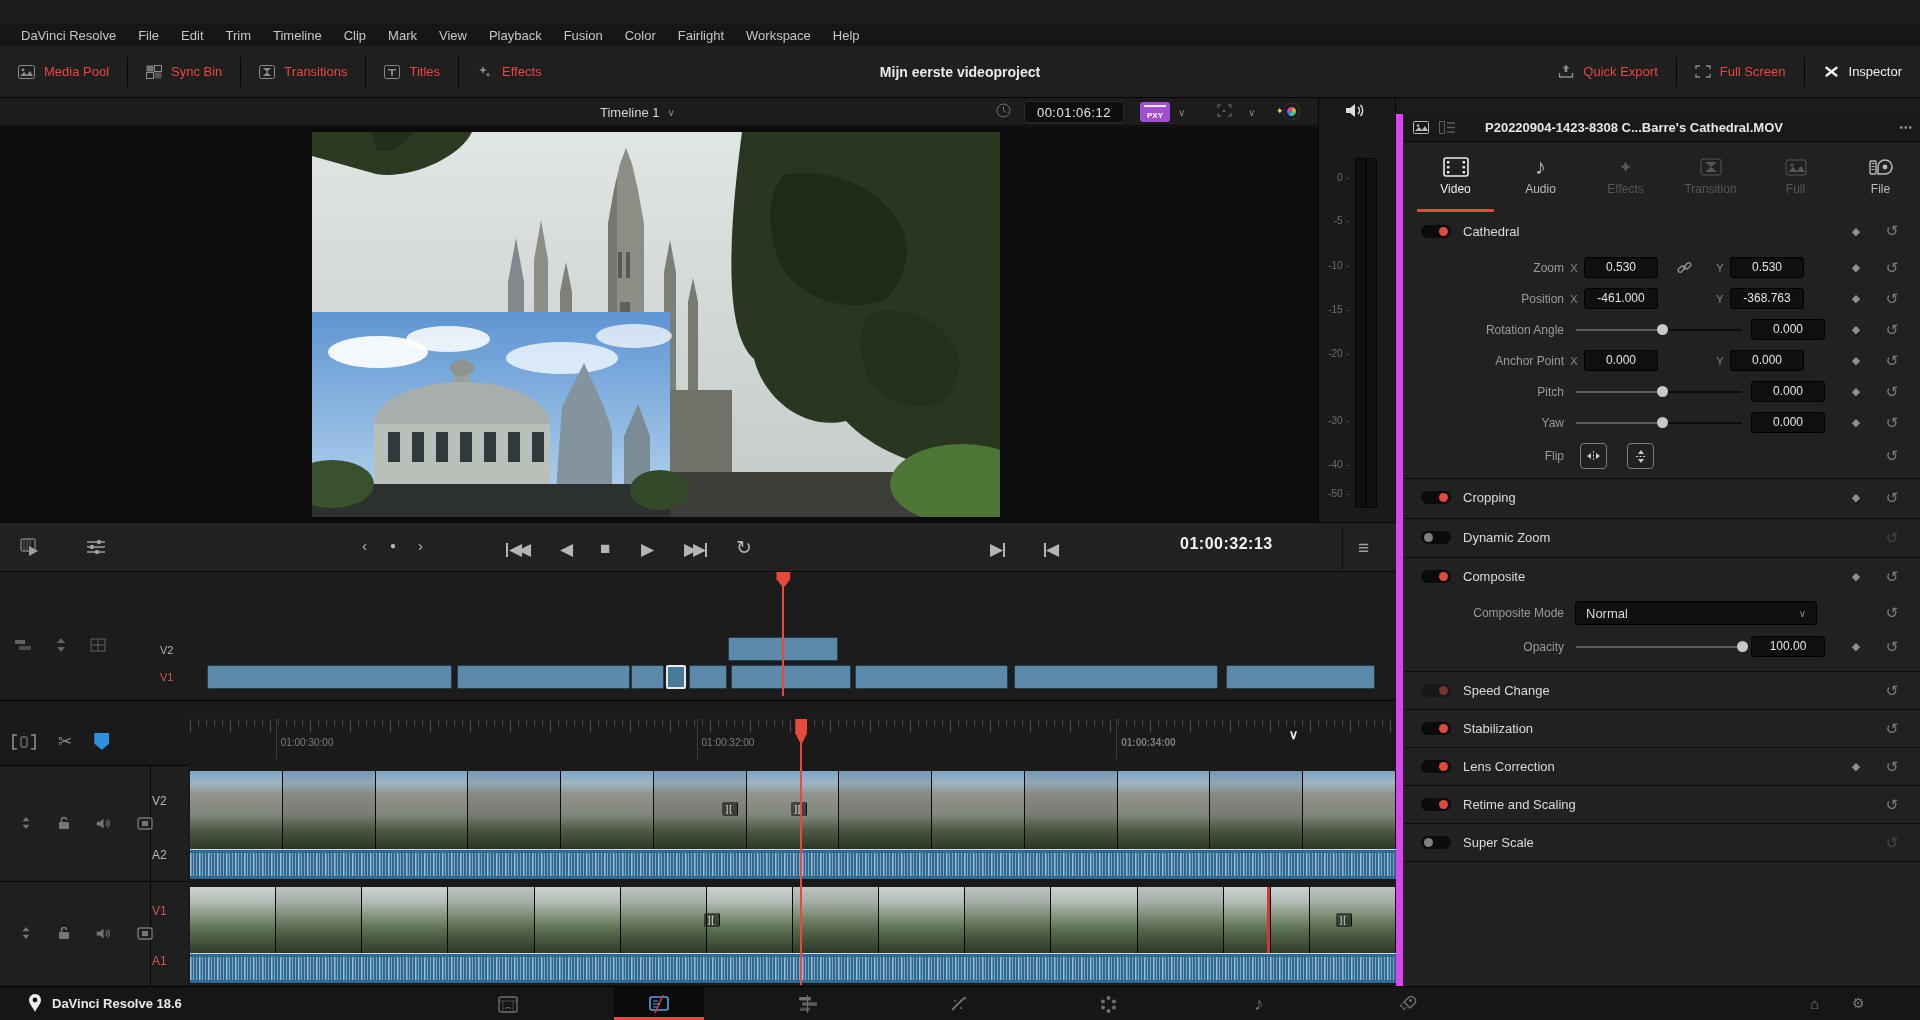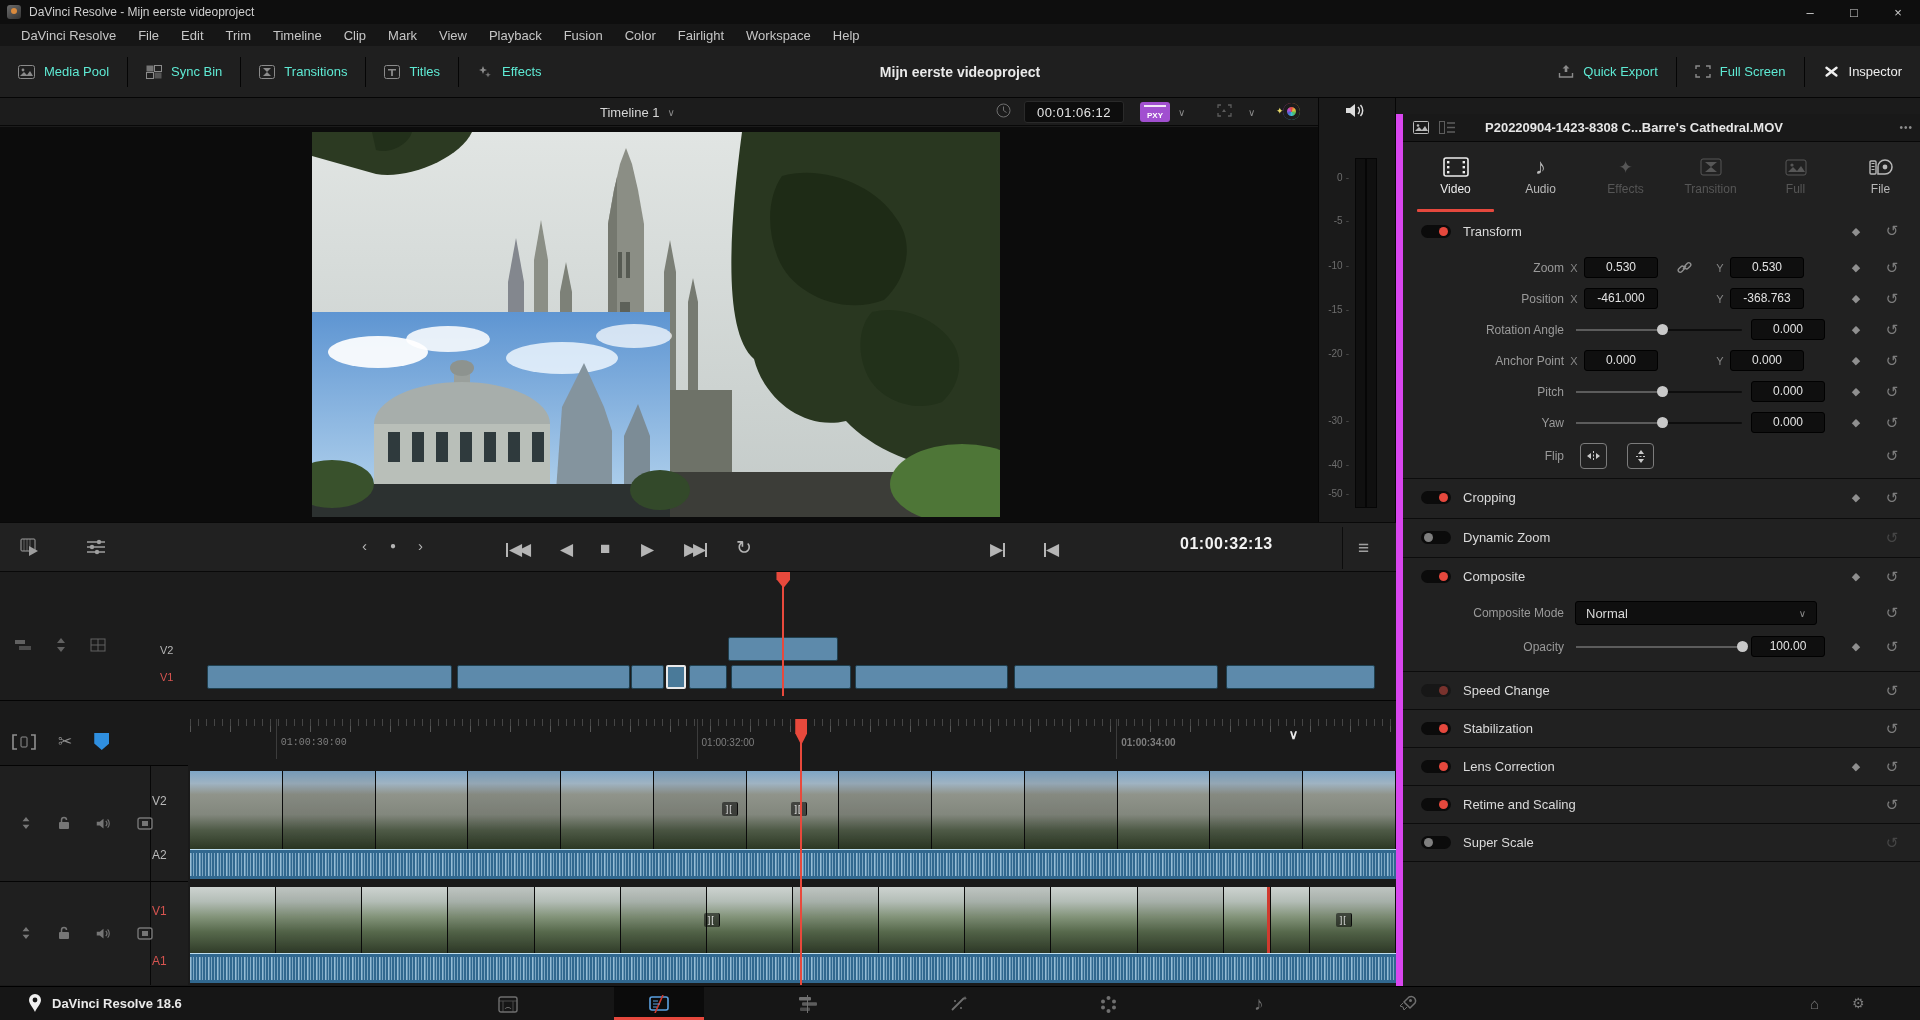--- a/index.html
+++ b/index.html
@@ -12,21 +12,21 @@
 #appicon{width:14px;height:14px;margin:0 8px 0 7px;border-radius:3px;background:linear-gradient(145deg,#6b6b6b,#333);position:relative}
 #appicon:after{content:"";position:absolute;left:4px;top:3px;width:6px;height:6px;border-radius:50%;background:#d98a3d}
 #wtitle{font-size:12px;color:#cfcfcf}
 .winbtn{width:44px;height:24px;display:inline-flex;align-items:center;justify-content:center;color:#cfcfcf;font-size:13px}
 #winctl{margin-left:auto;display:flex}
 
 #menubar{position:absolute;left:0;top:24px;width:1920px;height:22px;background:#161616;display:flex;align-items:center;padding-left:10px}
 .mitem{padding:0 11px;font-size:13px;color:#c6c6c6;height:22px;display:flex;align-items:center}
 
 #toolbar{position:absolute;left:0;top:46px;width:1920px;height:52px;background:#1f1f1f;border-bottom:1px solid #050505;display:flex;align-items:center}
-.tbtn{display:flex;align-items:center;gap:9px;padding:0 18px;font-size:13px;color:#5eead4;height:52px}
+.tbtn{display:flex;align-items:center;gap:9px;padding:0 18px;font-size:13px;color:#ef4444;height:52px}
 .tbtn svg{color:#8b8b8b}
 .tdiv{width:1px;height:30px;background:#050505}
 #ptitle{position:absolute;left:0;right:0;text-align:center;font-size:14px;font-weight:bold;color:#eaeaea;pointer-events:none}
 #tright{margin-left:auto;display:flex;align-items:center}
 .tbtn.active{color:#eee}.tbtn.active svg{color:#eee}
 
 #viewerbar{position:absolute;left:0;top:98px;width:1318px;height:28px;background:#1c1c1c;border-bottom:1px solid #080808}
 #tlsel{position:absolute;left:600px;top:0;height:28px;display:flex;align-items:center;gap:8px;font-size:13px;color:#d6d6d6}
 .chev{color:#8a8a8a;font-size:10px}
 #vclock{position:absolute;left:996px;top:5px;color:#6f6f6f}
@@ -142,29 +142,20 @@
 #pgactive{position:absolute;left:614px;top:0;width:90px;height:33px;background:#0b0b0b;border-bottom:3px solid #e5483d}
 .pgico.on{color:#5aa0e0}
 #pghome{position:absolute;left:1810px;top:8px;color:#7a7a7a;font-size:15px}
 #pggear{position:absolute;left:1852px;top:8px;color:#7a7a7a;font-size:14px}
 </style>
 </head>
 <body>
 
 <div id="app">
 
-  <div id="titlebar">
-    <div id="appicon"></div>
-    <span id="wtitle">DaVinci Resolve - Mijn eerste videoproject</span>
-    <div id="winctl">
-      <span class="winbtn">–</span>
-      <span class="winbtn">□</span>
-      <span class="winbtn">×</span>
-    </div>
-  </div>
 
   <div id="menubar">
       <div class="mitem">DaVinci Resolve</div>
       <div class="mitem">File</div>
       <div class="mitem">Edit</div>
       <div class="mitem">Trim</div>
       <div class="mitem">Timeline</div>
       <div class="mitem">Clip</div>
       <div class="mitem">Mark</div>
       <div class="mitem">View</div>
@@ -455,21 +446,21 @@
       <span class="ic">
           <svg width="24" height="16" viewBox="0 0 24 16">
             <path d="M5 1H1v14h4M19 1h4v14h-4" fill="none" stroke="currentColor" stroke-width="1.6"></path>
             <rect x="9" y="3" width="6" height="10" rx="1" fill="none" stroke="currentColor"></rect>
           </svg>
         </span>
       <span class="ic" style="font-size:17px">✂</span>
       <span id="snapico"></span>
     </div>
     <div id="dtruler">
-        <div class="rlab" style="left: 7.1%; font-family: Liberation Mono, monospace;">01:00:30:00</div>
+        <div class="rlab" style="left: 7.1%;">01:00:30:00</div>
         <div class="rlab" style="left: 42%;">01:00:32:00</div>
         <div class="rlab" style="left: 76.8%; font-weight: bold;">01:00:34:00</div>
         <div class="majtick" style="left: 7.1%;"></div>
         <div class="majtick" style="left: 42%;"></div>
         <div class="majtick" style="left: 76.8%;"></div>
       </div>
     <span id="collapse" style="left: 1288.67px;">∨</span>
 
     <div class="tgroup-hdr" style="top:64px;height:116px">
       <div class="divline"></div>
@@ -647,21 +638,21 @@
             </svg>
           </span>
         <span>File</span>
       </div>
     </div>
 
     <div id="ibody">
 
       <div class="shdr" style="top:0;border-top:none">
         <span class="tg on"></span>
-        <span class="stitle">Transform</span>
+        <span class="stitle">Cathedral</span>
         <span class="kf">◆</span>
         <span class="rst">↺</span>
       </div>
       <div class="prow" style="top:40px">
         <span class="plabel">Zoom</span>
         <span class="xax">X</span>
         <span class="fld">0.530</span>
         <span class="lnkbox">
             <svg width="15" height="15" viewBox="0 0 15 15">
               <path d="M6 9l3-3" stroke="currentColor" stroke-width="1.4"></path>

